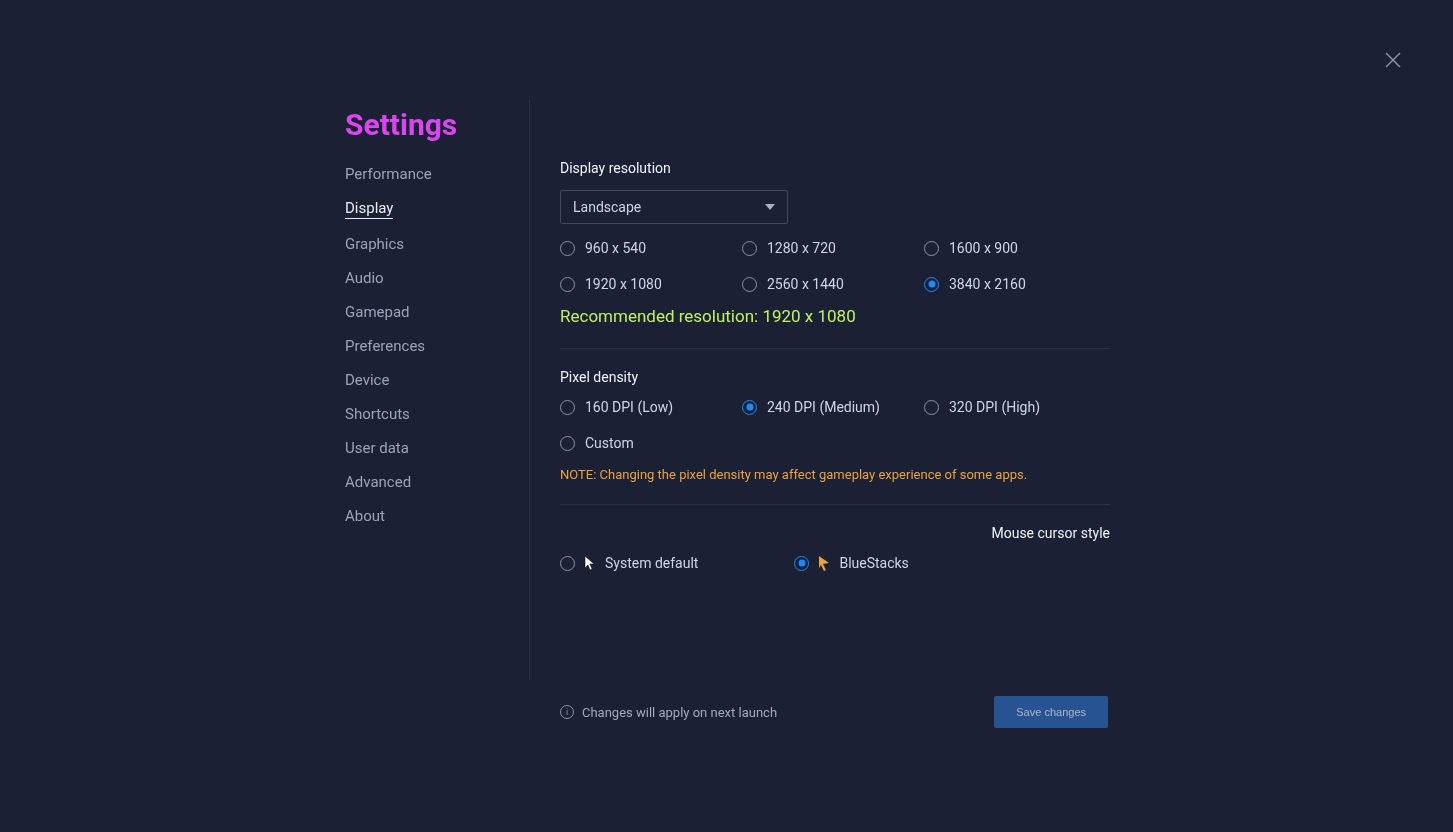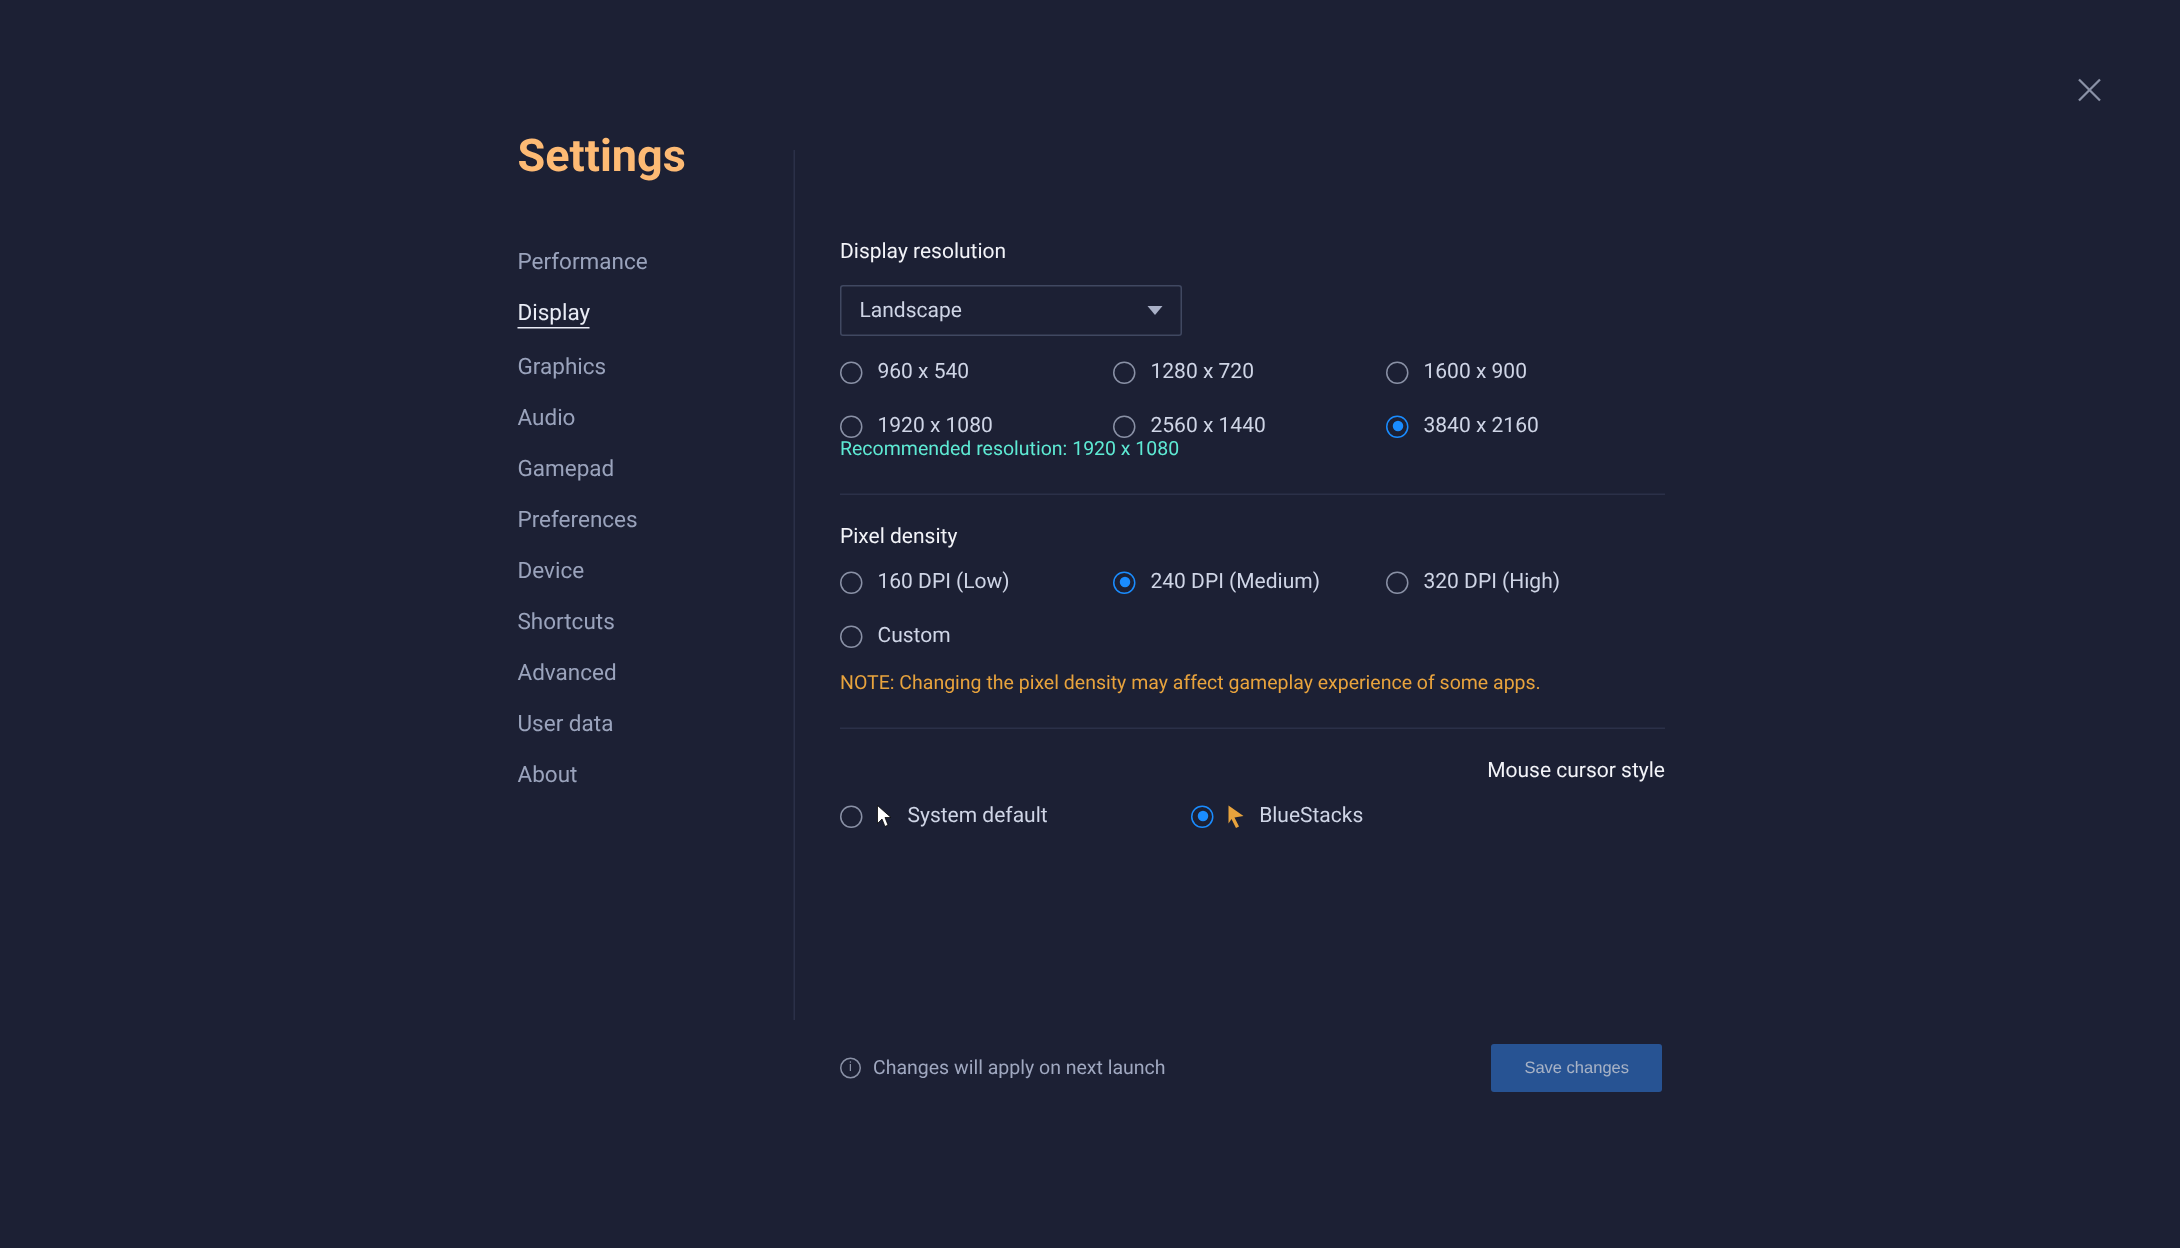--- a/index.html
+++ b/index.html
@@ -1,37 +1,37 @@
 <!DOCTYPE html>
 <html><head>
 <meta charset="utf-8">
 <style>
   * { box-sizing: border-box; margin: 0; padding: 0; }
   html, body { width: 1453px; height: 832px; background: #1c2034; font-family: -apple-system, BlinkMacSystemFont, "Segoe UI", Roboto, Arial, sans-serif; color: #cfd5e6; overflow: hidden; }
   .window { position: relative; width: 100%; height: 100%; }
   .close { position: absolute; top: 50px; right: 50px; width: 20px; height: 20px; cursor: pointer; color: #8a91a6; }
   .close svg { width: 20px; height: 20px; }
   .container { display: flex; padding: 100px 0 0 345px; height: 100%; }
-  .title { position: absolute; top: 87px; left: 345px; font-size: 30px; font-weight: 700; color: #fdba74; }
+  .title { position: absolute; top: 107px; left: 345px; font-size: 30px; font-weight: 700; color: #d946ef; }
   .sidebar { width: 185px; padding-top: 64px; border-right: 1px solid #2b3048; height: 580px; }
   .sidebar-item { font-size: 15px; color: #9aa3bc; margin-bottom: 15px; display: inline-block; cursor: pointer; }
   .sidebar-item.active { color: #e9ecf6; border-bottom: 1px solid #e9ecf6; padding-bottom: 1px; }
   .sidebar-list div { display: block; }
   .content { flex: 1; padding: 60px 0 0 30px; width: 580px; max-width: 580px; }
   .section { padding-bottom: 22px; margin-bottom: 20px; border-bottom: 1px solid #2b3048; }
   .section:last-of-type { border-bottom: none; text-align: right; }
   .section-label { color: #f2f3f8; font-size: 14px; margin-bottom: 14px; }
   .dropdown { width: 228px; height: 34px; border: 1px solid #404861; background: transparent; color: #cfd5e6; display: flex; align-items: center; justify-content: space-between; padding: 0 12px; font-size: 14px; cursor: pointer; border-radius: 2px; margin-bottom: 16px; }
   .dropdown .caret { width: 0; height: 0; border-left: 5px solid transparent; border-right: 5px solid transparent; border-top: 6px solid #a9b0c7; }
   .radio-grid { display: grid; grid-template-columns: 182px 182px 182px; row-gap: 20px; font-size: 14px; color: #cfd5e6; }
   .radio-row { display: flex; align-items: center; gap: 10px; cursor: pointer; }
   .radio { width: 15px; height: 15px; border: 1.5px solid #8a91a6; border-radius: 50%; flex-shrink: 0; position: relative; background: transparent; }
   .radio.selected { border-color: #1a8cff; }
   .radio.selected::after { content: ""; position: absolute; top: 50%; left: 50%; transform: translate(-50%, -50%); width: 7px; height: 7px; background: #1a8cff; border-radius: 50%; }
-  .hint { color: #5eead4; font-size: 13px; margin-top: 0; }
+  .hint { color: #bef264; font-size: 17px; margin-top: 14px; }
   .warning { color: #e8a33d; font-size: 13px; margin-top: 16px; }
   .cursor-grid { display: flex; gap: 96px; }
   .cursor-row { display: flex; align-items: center; gap: 6px; cursor: pointer; font-size: 14px; }
   .cursor-icon { display: inline-flex; width: 18px; justify-content: center; }
   .footer { position: absolute; bottom: 104px; left: 560px; width: 548px; display: flex; align-items: center; justify-content: space-between; }
   .footer-note { display: flex; align-items: center; gap: 8px; color: #a0a8c0; font-size: 13px; }
   .info-icon { width: 14px; height: 14px; border: 1px solid #8a91a6; border-radius: 50%; display: flex; align-items: center; justify-content: center; font-size: 9px; color: #8a91a6; }
   .save-btn { background: #2b64b3; color: #d6e3f6; font-size: 11px; padding: 10px 22px; border: none; border-radius: 2px; cursor: pointer; opacity: 0.75; }
 </style>
 </head>
@@ -51,22 +51,22 @@
     <nav class="sidebar">
       <div class="sidebar-list" id="sidebar-list">
           <div><span class="sidebar-item">Performance</span></div>
           <div><span class="sidebar-item active">Display</span></div>
           <div><span class="sidebar-item">Graphics</span></div>
           <div><span class="sidebar-item">Audio</span></div>
           <div><span class="sidebar-item">Gamepad</span></div>
           <div><span class="sidebar-item">Preferences</span></div>
           <div><span class="sidebar-item">Device</span></div>
           <div><span class="sidebar-item">Shortcuts</span></div>
+          <div><span class="sidebar-item">User data</span></div>
           <div><span class="sidebar-item">Advanced</span></div>
-          <div><span class="sidebar-item">User data</span></div>
           <div><span class="sidebar-item">About</span></div>
         </div>
     </nav>
 
     <div class="content">
 
       <div class="section">
         <div class="section-label">Display resolution</div>
         <div class="dropdown">
           <span>Landscape</span>

